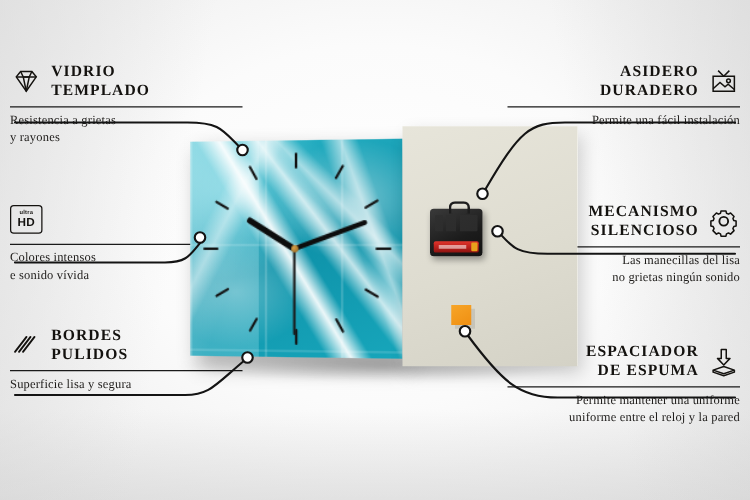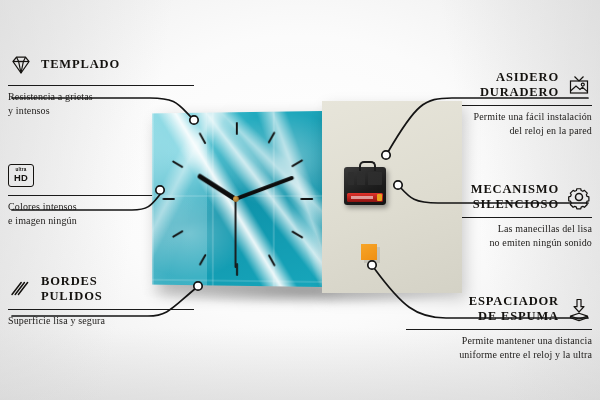--- a/index.html
+++ b/index.html
@@ -35,21 +35,21 @@
   }
   .feature.left  { left: 8px;  text-align: left; }
   .feature.right { right: 8px; text-align: right; }
 
   .f-head {
     display: flex;
     align-items: center;
     gap: 7px;
     min-height: 34px;
   }
-  .feature.right .f-head { flex-direction: row-reverse; margin-top: 20px; }
+  .feature.right .f-head { flex-direction: row-reverse; }
 
   .f-title {
     font-size: 12.5px;
     font-weight: 700;
     letter-spacing: .85px;
     line-height: 1.22;
     color: #14120f;
     text-transform: uppercase;
   }
   .f-icon {
@@ -71,21 +71,21 @@
   .f-sub {
     font-size: 10px;
     line-height: 1.42;
     color: #1d1b19;
     letter-spacing: .15px;
   }
 
   
   #feat-0 { top: 48px; }
   #feat-1 { top: 158px; }
-  #feat-2 { top: 272px; }
+  #feat-2 { top: 259px; }
   #feat-3 { top: 48px; }
   #feat-4 { top: 160px; }
   #feat-5 { top: 272px; }
 
   
   .hd-badge {
     width: 25px;
     height: 21px;
     border: 1.4px solid #14120f;
     border-radius: 3px;
@@ -296,40 +296,41 @@
       <span class="f-icon">
         <svg width="26" height="26" viewBox="0 0 26 26" fill="none" stroke="currentColor" stroke-width="1.2">
           <path d="M5 9.5 L8.5 5.2 H17.5 L21 9.5 L13 21 Z"></path>
           <path d="M5 9.5 H21"></path>
           <path d="M8.5 5.2 L10.6 9.5 L13 21"></path>
           <path d="M17.5 5.2 L15.4 9.5 L13 21"></path>
           <path d="M10.6 9.5 H15.4"></path>
         </svg>
       </span>
       <div>
+        <div class="f-title">VIDRIO</div>
         <div class="f-title">TEMPLADO</div>
       </div>
     </div>
     <div class="f-rule"></div>
     <div class="f-sub">Resistencia a grietas</div>
-    <div class="f-sub">y intensos</div>
+    <div class="f-sub">y rayones</div>
   </div>
 
   <div class="feature left" id="feat-1">
     <div class="f-head">
       <span class="f-icon">
         <span class="hd-badge">
           <span class="hd-small">ultra</span>
           <span class="hd-big">HD</span>
         </span>
       </span>
     </div>
     <div class="f-rule"></div>
     <div class="f-sub">Colores intensos</div>
-    <div class="f-sub">e imagen ningún</div>
+    <div class="f-sub">e sonido vívida</div>
   </div>
 
   <div class="feature left" id="feat-2">
     <div class="f-head">
       <span class="f-icon">
         <svg width="26" height="26" viewBox="0 0 26 26" fill="none" stroke="currentColor" stroke-width="1.5" stroke-linecap="round">
           <path d="M4 18.5 L13.2 6.5"></path>
           <path d="M7.2 18.5 L16.4 6.5"></path>
           <path d="M10.4 18.5 L19.6 6.5"></path>
         </svg>
@@ -354,58 +355,57 @@
           <path d="M4.5 19 L10 14 L14 17.5 L16.5 15.3 L21.5 19.6"></path>
         </svg>
       </span>
       <div>
         <div class="f-title">ASIDERO</div>
         <div class="f-title">DURADERO</div>
       </div>
     </div>
     <div class="f-rule"></div>
     <div class="f-sub">Permite una fácil instalación</div>
-    <div class="f-sub">del reloj en la pared</div>
   </div>
 
   <div class="feature right" id="feat-4">
     <div class="f-head">
       <span class="f-icon">
         <svg width="26" height="26" viewBox="0 0 26 26" fill="none" stroke="currentColor" stroke-width="1.5" stroke-linejoin="round">
           <path d="M10.6 3.6h4.8l.5 2.2 2 .9 2-1.1 3.4 3.4-1.1 2 .9 2 2.2.5v4.8l-2.2.5-.9 2 1.1 2-3.4 3.4-2-1.1-2 .9-.5 2.2h-4.8l-.5-2.2-2-.9-2 1.1-3.4-3.4 1.1-2-.9-2-2.2-.5v-4.8l2.2-.5.9-2-1.1-2 3.4-3.4 2 1.1 2-.9z" transform="scale(0.82) translate(2.6,2.2)"></path>
           <circle cx="13" cy="13" r="3.5"></circle>
         </svg>
       </span>
       <div>
         <div class="f-title">MECANISMO</div>
         <div class="f-title">SILENCIOSO</div>
       </div>
     </div>
     <div class="f-rule"></div>
     <div class="f-sub">Las manecillas del lisa</div>
-    <div class="f-sub">no emiten ningún sonido</div>
+    <div class="f-sub">no grietas ningún sonido</div>
   </div>
 
   <div class="feature right" id="feat-5">
     <div class="f-head">
       <span class="f-icon">
         <svg width="26" height="26" viewBox="0 0 26 26" fill="none" stroke="currentColor" stroke-width="1.2" stroke-linejoin="round">
           <path d="M11 3.5h4v7.2h3L13 16l-5-5.3h3z"></path>
           <path d="M13 17.2 L4.5 20.1 L13 23 L21.5 20.1 Z"></path>
           <path d="M4.5 20.1 v1.6 L13 24.6 L21.5 21.7 v-1.6"></path>
         </svg>
       </span>
       <div>
         <div class="f-title">ESPACIADOR</div>
         <div class="f-title">DE ESPUMA</div>
       </div>
     </div>
     <div class="f-rule"></div>
-    <div class="f-sub">Permite mantener una distancia</div>
-    <div class="f-sub">uniforme entre el reloj y la ultra</div>
+    <div class="f-sub">Permite mantener una uniforme</div>
+    <div class="f-sub">uniforme entre el reloj y la pared</div>
   </div>
 
   <div class="ground-shadow"></div>
 
   <div class="clock">
     <div class="clock-art"></div>
     <div class="clock-gloss"></div>
 
     <div>
       <i class="tick" style="transform:rotate(0deg)   translateY(-78px)"></i>

